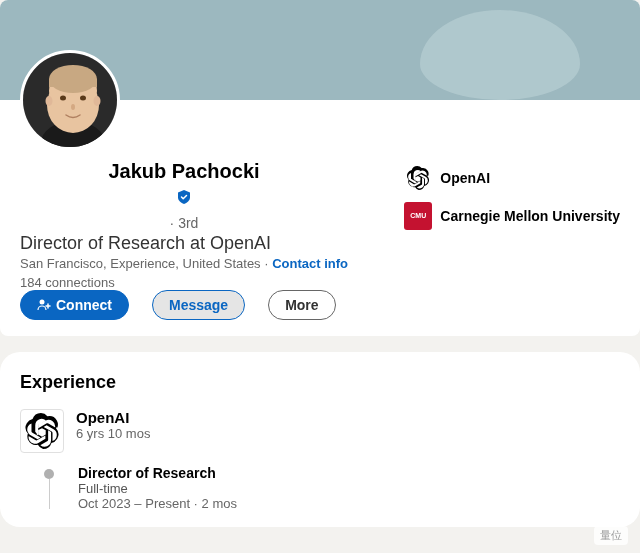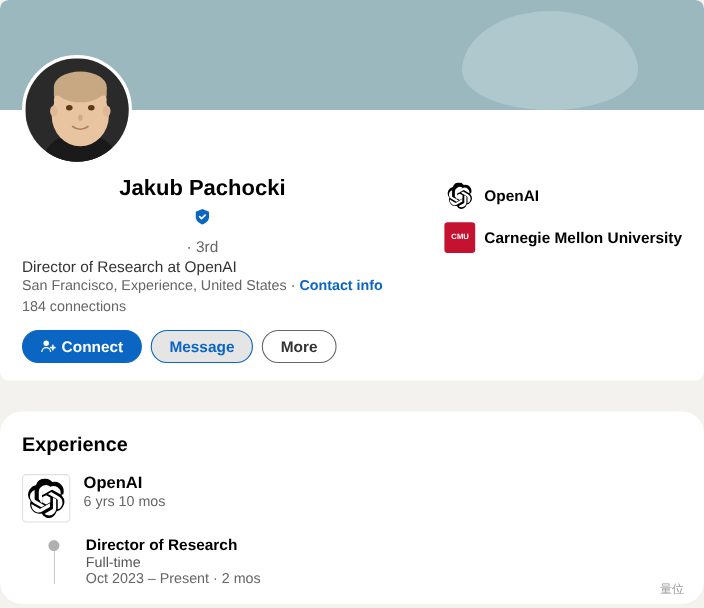--- a/index.html
+++ b/index.html
@@ -80,21 +80,21 @@
     }
     .verified-icon {
       color: #0a66c2;
       font-size: 16px;
     }
     .degree {
       color: #666;
       font-size: 14px;
     }
     .title {
-      font-size: 14px;
+      font-size: 18px;
       color: #333;
       margin-top: 2px;
     }
     .location {
       font-size: 13px;
       color: #666;
       margin-top: 2px;
     }
     .contact-link {
       color: #0a66c2;
@@ -130,22 +130,21 @@
     }
     .affiliation-name {
       font-size: 14px;
       font-weight: 600;
       color: #000;
     }
 
     
     .actions {
       display: flex;
-      gap: 8px;
-      margin-top: 14px;
+      gap: 23px;
     }
     .btn {
       padding: 6px 16px;
       border-radius: 20px;
       font-size: 14px;
       font-weight: 600;
       cursor: pointer;
       border: 1px solid transparent;
     }
     .btn-connect {
@@ -171,21 +170,20 @@
     .section-divider {
       height: 8px;
       background: #f3f2ef;
     }
 
     
     .exp-section {
       background: #fff;
       border-radius: 20px;
       padding: 20px 20px 16px 20px;
-      margin-top: 12px;
     }
     .section-title {
       font-size: 18px;
       font-weight: 700;
       color: #000;
       margin-bottom: 16px;
     }
 
     .exp-company {
       display: flex;

